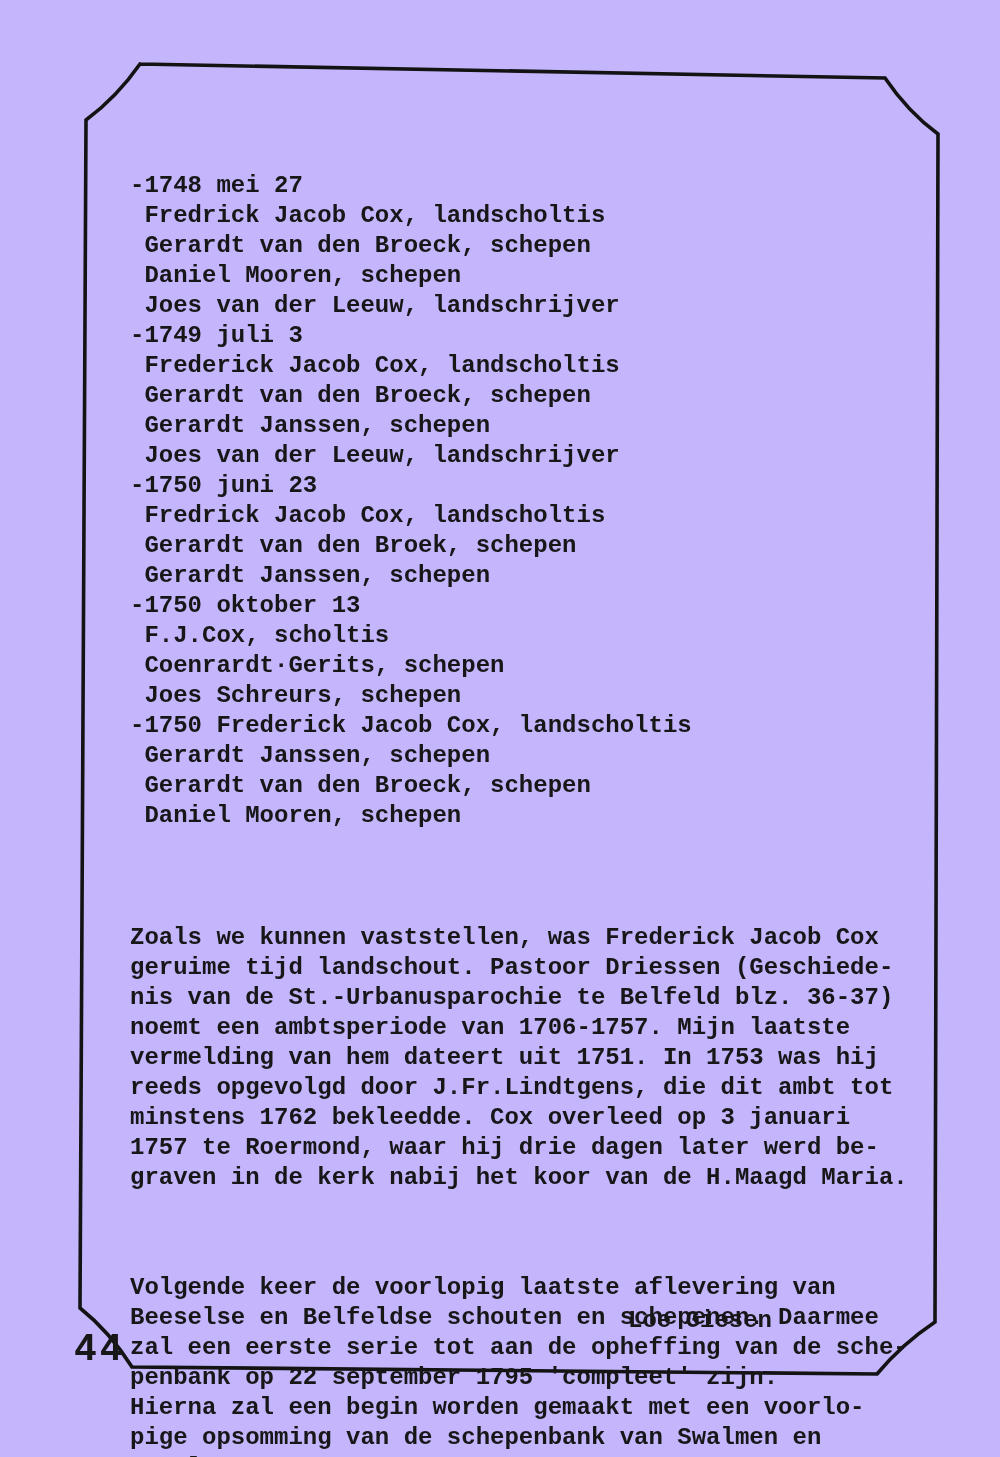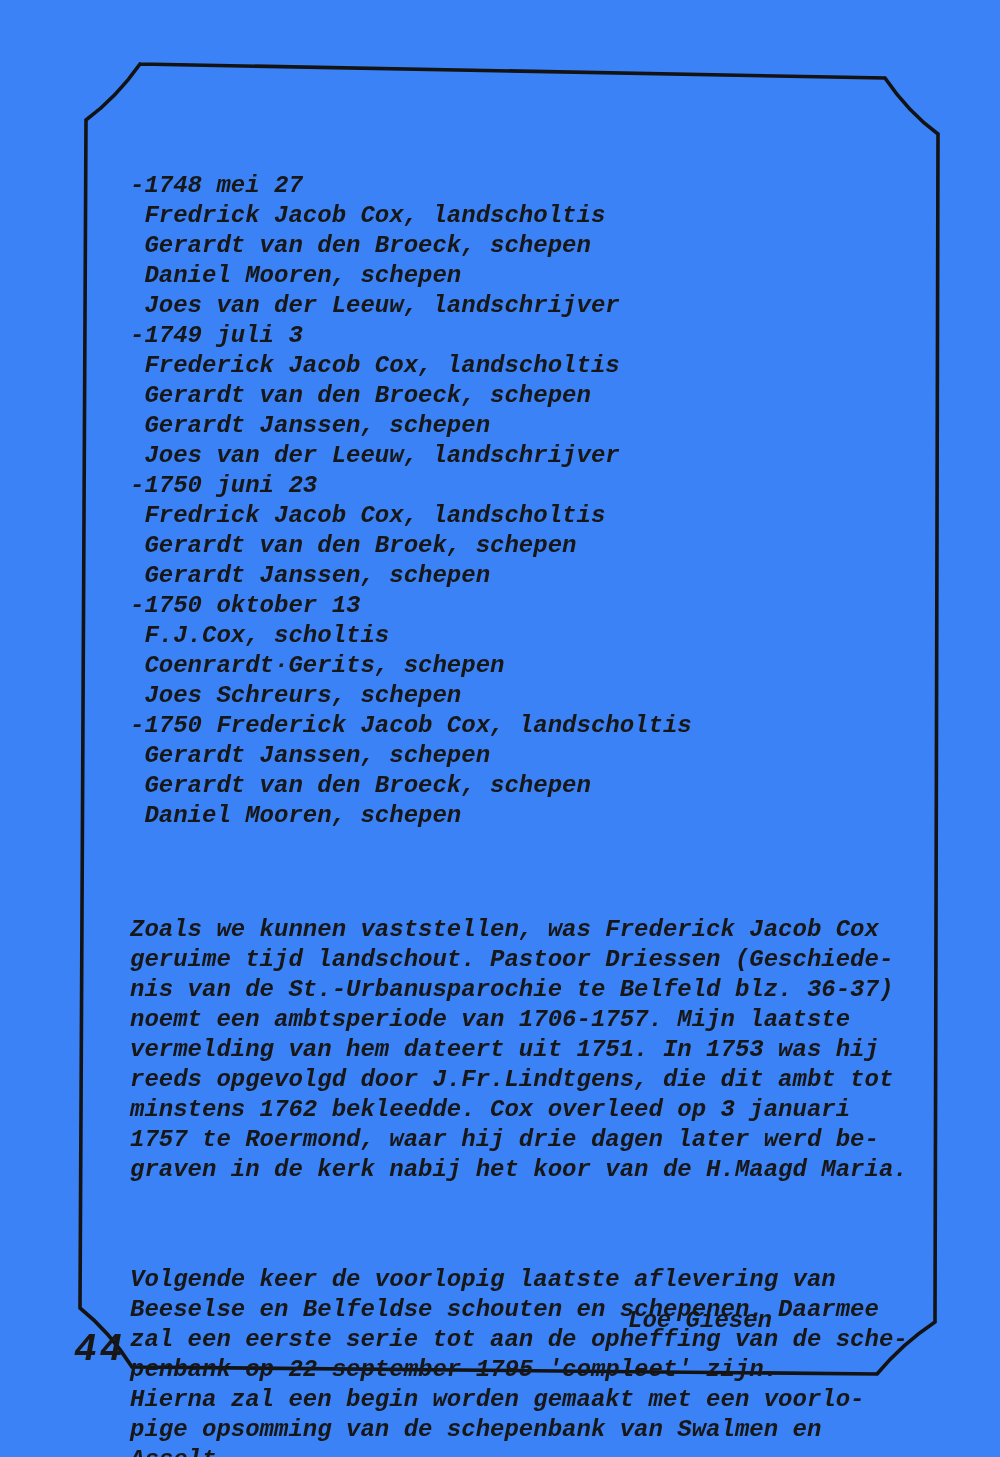--- a/index.html
+++ b/index.html
@@ -4,25 +4,24 @@
 <style>
   html, body {
     margin: 0;
     padding: 0;
     background: #ffffff;
   }
   .sheet {
     position: relative;
     width: 1000px;
     height: 1457px;
-    background: #3b82f6;
+    background: #c4b5fd;
     overflow: hidden;
     font-family: "Liberation Mono", "DejaVu Sans Mono", monospace;
     color: #171717;
-    font-style: italic;
   }
   .frame {
     position: absolute;
     left: 0;
     top: 0;
     width: 1000px;
     height: 1457px;
     pointer-events: none;
   }
   .frame path {
@@ -38,21 +37,21 @@
     font-size: 24px;
     line-height: 30px;
     font-weight: 700;
     white-space: pre;
     letter-spacing: 0;
   }
   .tline {
     height: 30px;
     white-space: pre;
   }
-  .block.para-1 { margin-top: 24px; }
+  .block.para-1 { margin-top: 32px; }
   .block.para-2 { margin-top: 20px; }
   .signature {
     position: absolute;
     left: 628px;
     top: 1306px;
     font-size: 24px;
     line-height: 30px;
     font-weight: 700;
     white-space: pre;
   }

